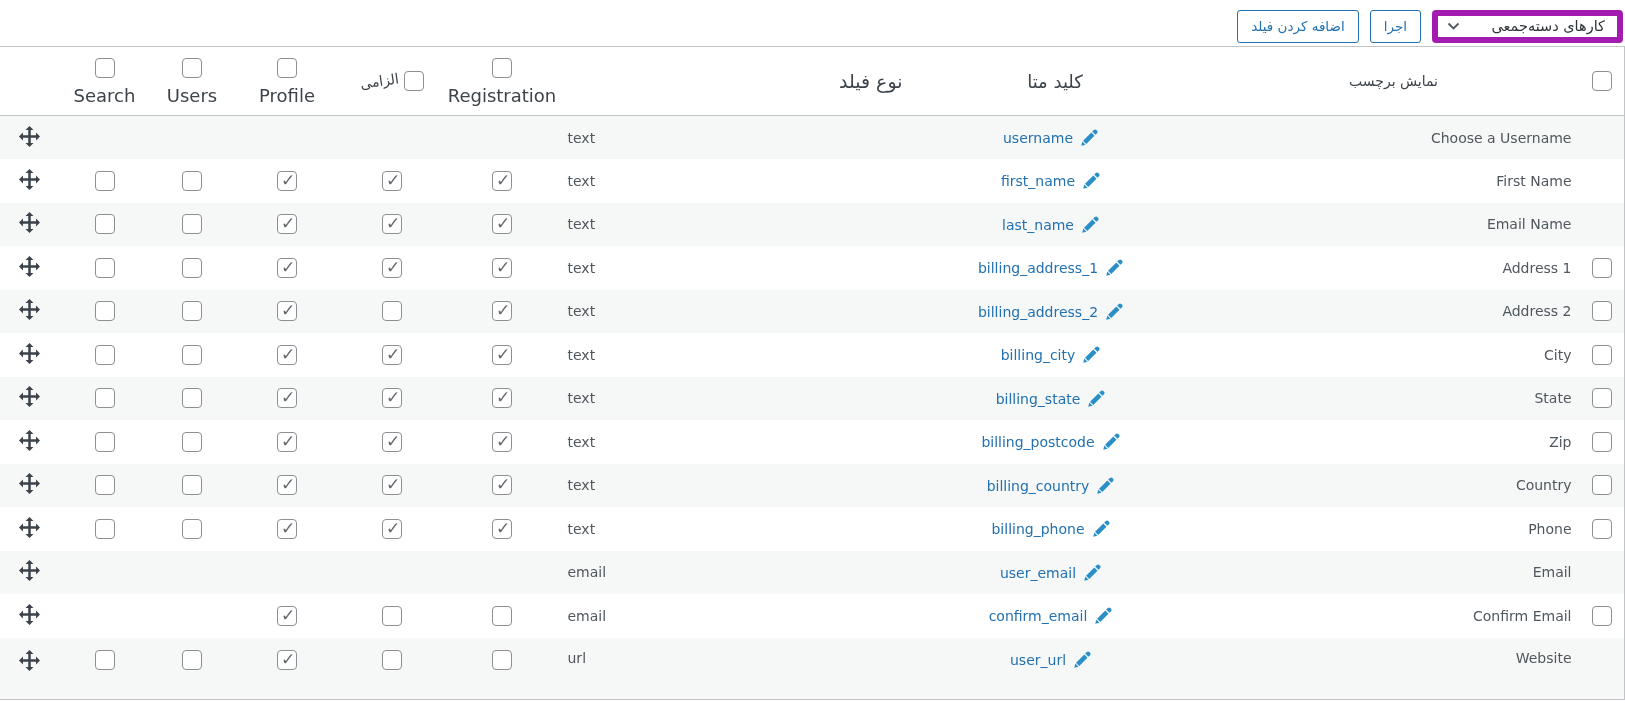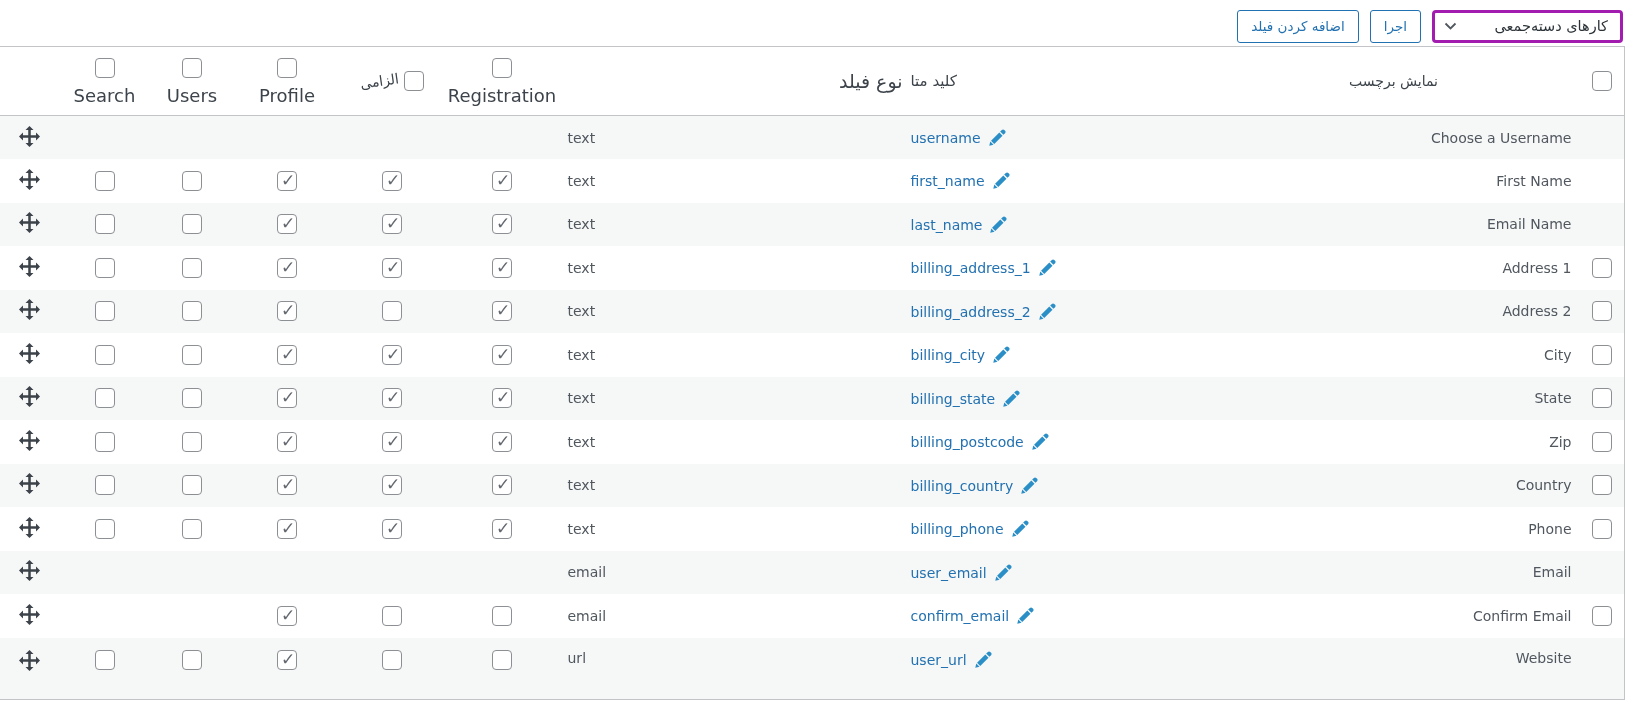--- a/index.html
+++ b/index.html
@@ -9,47 +9,47 @@
   *{box-sizing:border-box}
   html,body{margin:0;padding:0}
   body{
     width:1625px;height:705px;overflow:hidden;background:#fff;direction:rtl;
     font-family:"DejaVu Sans","Liberation Sans",sans-serif;color:var(--text);
   }
   
   .toolbar{height:46px;display:flex;align-items:center;gap:11px;padding:6px 2px 0 0}
   .select{
     display:inline-flex;align-items:center;justify-content:space-between;
-    width:191px;height:33px;border:3px solid #a21caf;border-radius:4px;background:#fff;
+    width:191px;height:33px;border:6px solid #a21caf;border-radius:4px;background:#fff;
     padding:0 12px 0 9px;font-size:14.5px;color:#2c3338;cursor:pointer;
   }
   .btn{
     height:33px;padding:0 13px;border:1px solid var(--accent);color:var(--accent);
     background:#fff;border-radius:3px;font-size:13.5px;cursor:pointer;
     font-family:"DejaVu Sans","Liberation Sans",sans-serif;
   }
   .btn.add{margin-left:12px}
   
   table{width:1625px;border-collapse:collapse;table-layout:fixed;background:#fff;
         border:1px solid var(--border)}
   thead th{border-bottom:1px solid var(--border);height:69px;padding:0;
            vertical-align:middle;font-weight:normal;color:var(--head)}
   th.t-label{text-align:center;padding-left:8px;font-size:14px}
-  th.t-meta{text-align:left;padding-left:8px;font-size:15px}
+  th.t-meta{text-align:center;padding-left:8px;font-size:18px}
   th.t-type{text-align:right;padding-left:32px;font-size:19px}
   .col-head{display:flex;flex-direction:column;align-items:center;gap:7px;
             font-size:18px;color:var(--head);padding-top:2px}
   .req-head{display:flex;align-items:center;justify-content:center;gap:6px;font-size:14px}
   .req-head .req-word{display:inline-block;transform:rotate(-8deg)}
   tbody td{height:43.5px;padding:0 8px;font-size:14px;color:var(--text)}
   tbody tr:nth-child(odd) td{background:var(--stripe)}
   tbody tr:last-child td{height:62px;vertical-align:top;padding-top:12px}
   td.c{text-align:center}
   td.label-cell{text-align:right;padding-left:12px}
-  td.meta-cell{direction:ltr;text-align:left;white-space:nowrap}
+  td.meta-cell{direction:ltr;text-align:center;white-space:nowrap}
   td.type-cell{direction:ltr;text-align:left}
   td.handle-cell{text-align:center}
   .meta-link{color:var(--accent);text-decoration:none;cursor:pointer}
   .pencil{margin-left:7px;vertical-align:-4px;cursor:pointer}
   .handle{cursor:move;display:inline-block;vertical-align:middle}
   
   .cb{
     display:inline-block;width:20px;height:20px;border:1px solid var(--cbborder);
     border-radius:4px;background:#fff;cursor:pointer;position:relative;vertical-align:middle;
   }

